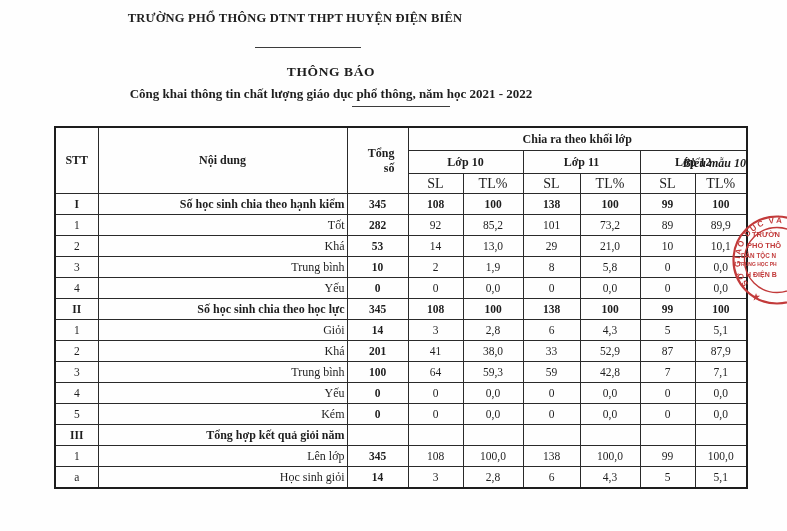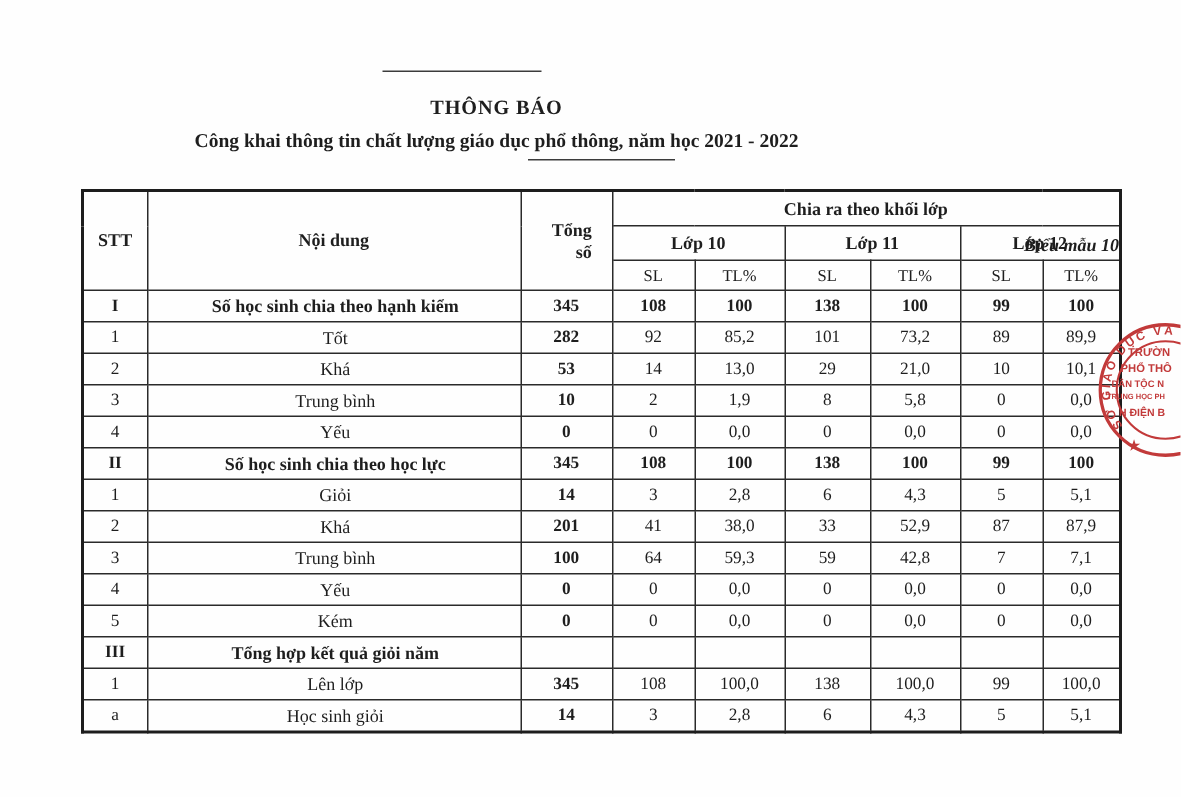--- a/index.html
+++ b/index.html
@@ -37,34 +37,35 @@
     border: 1px solid #2a2a2a;
     padding: 0 2px;
     text-align: center;
     vertical-align: middle;
     overflow: hidden; white-space: nowrap;
   }
   table.report { border: 2px solid #1d1d1d; }
   thead th { font-weight: bold; font-size: 12px; }
   thead tr.r1 th { height: 22px; font-family: Liberation Serif, serif; }
   thead tr.r2 th { height: 22px; }
-  thead tr.r3 th { height: 19px; font-weight: normal; font-size: 11px; }
+  thead tr.r3 th { height: 19px; font-weight: normal; font-size: 14px; }
   .th-total-inner { width: 34px; margin: 0 auto; line-height: 1.25; white-space: normal; text-align: right; }
   tbody td { height: 20px; }
-  tbody td.c-label { text-align: center; padding-left: 4px; font-size: 12px; }
+  tbody td.c-label { text-align: right; padding-left: 4px; font-size: 12px; }
   tbody td.c-total { font-weight: bold; }
   tbody tr.section td { font-weight: bold; }
   .stamp-svg { position: absolute; left: 727px; top: 210px; width: 100px; height: 100px; }
   .stamp-line { font-family: "Liberation Sans", sans-serif; font-weight: bold; }
   .stamp-curved { font-family: "Liberation Sans", sans-serif; font-weight: bold; letter-spacing: 1.6px; }
 </style>
 </head>
 <body>
 
 <div class="org-block">
+  <div class="org-line2">TRƯỜNG PHỔ THÔNG DTNT THPT HUYỆN ĐIỆN BIÊN</div>
 </div>
 <div class="rule rule-org"></div>
 
 <div class="title-block">
   <div class="title-heading">THÔNG BÁO</div>
   <div class="title-sub">Công khai thông tin chất lượng giáo dục phổ thông, năm học 2021 - 2022</div>
 </div>
 <div class="rule rule-sub"></div>
 
 <div class="form-label">Biểu mẫu 10</div>

